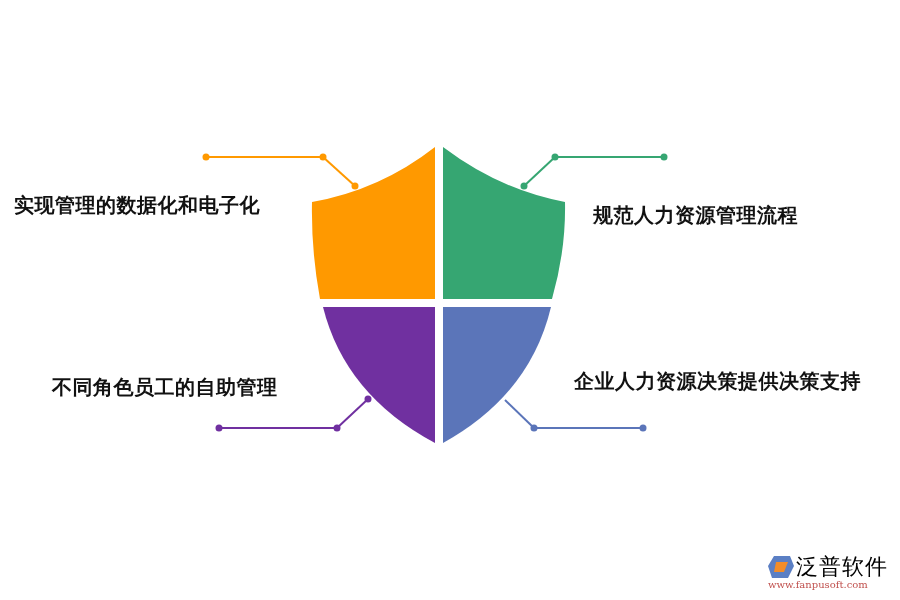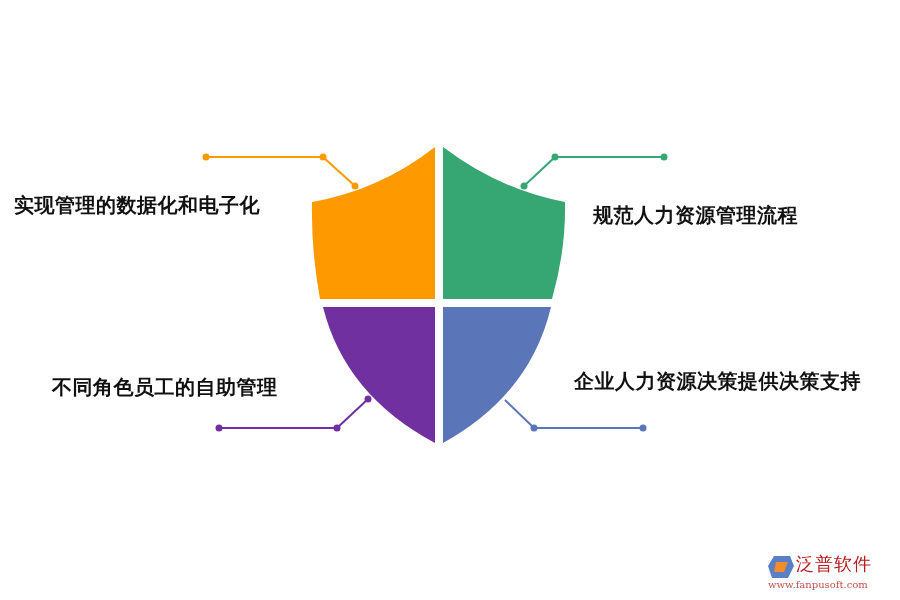--- a/index.html
+++ b/index.html
@@ -2,21 +2,21 @@
 <html><head>
 <meta charset="utf-8">
 <style>
   html, body { margin: 0; padding: 0; background: #ffffff; }
   body { width: 900px; height: 600px; position: relative; overflow: hidden;
          font-family: "DejaVu Sans", "Liberation Sans", sans-serif; }
   svg.main { position: absolute; left: 0; top: 0; }
   .label { position: absolute; font-size: 20px; color: #111; white-space: nowrap;
            font-weight: bold; letter-spacing: 0.5px; }
   .logo { position: absolute; left: 766px; top: 552px; width: 130px; height: 44px; }
-  .logo-text { position: absolute; left: 30px; top: 0; font-size: 18px; color: #b91c1c; letter-spacing: 1px; }
+  .logo-text { position: absolute; left: 30px; top: 0; font-size: 22px; color: #000000; letter-spacing: 1px; }
   .logo-url { position: absolute; left: 2px; top: 27px; font-size: 10px; color: #c0504d;
               font-family: "DejaVu Serif", "Liberation Serif", serif; }
 </style>
 </head>
 <body>
 
 <svg class="main" width="900" height="600" viewBox="0 0 900 600">
 
   <path d="M435,147 L435,299 L320,299 Q311,250 312,202 Q380,190 435,147 Z" fill="#FF9900"></path>
 

